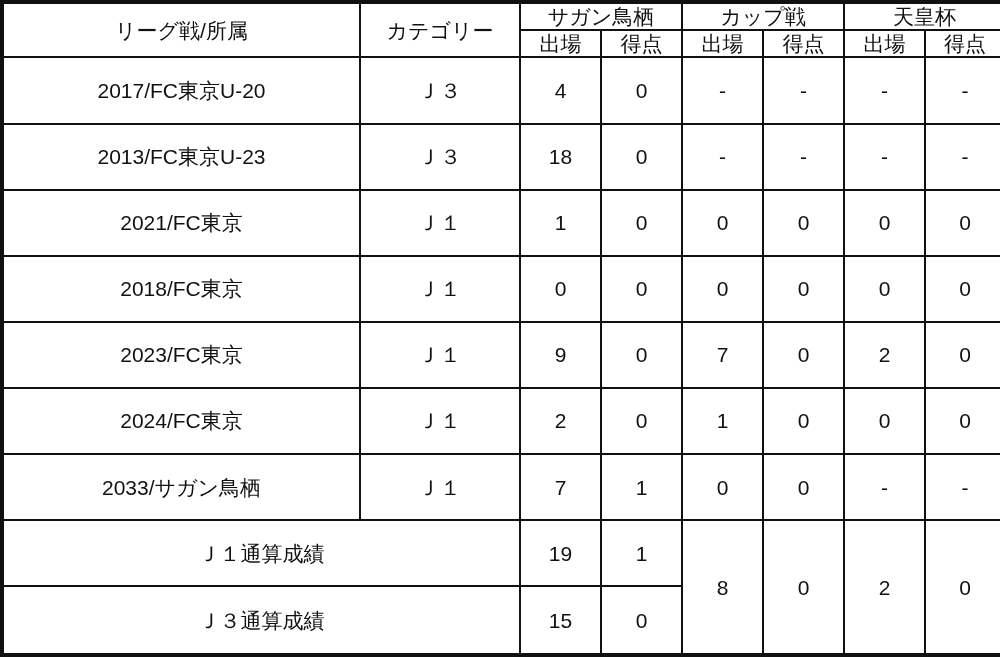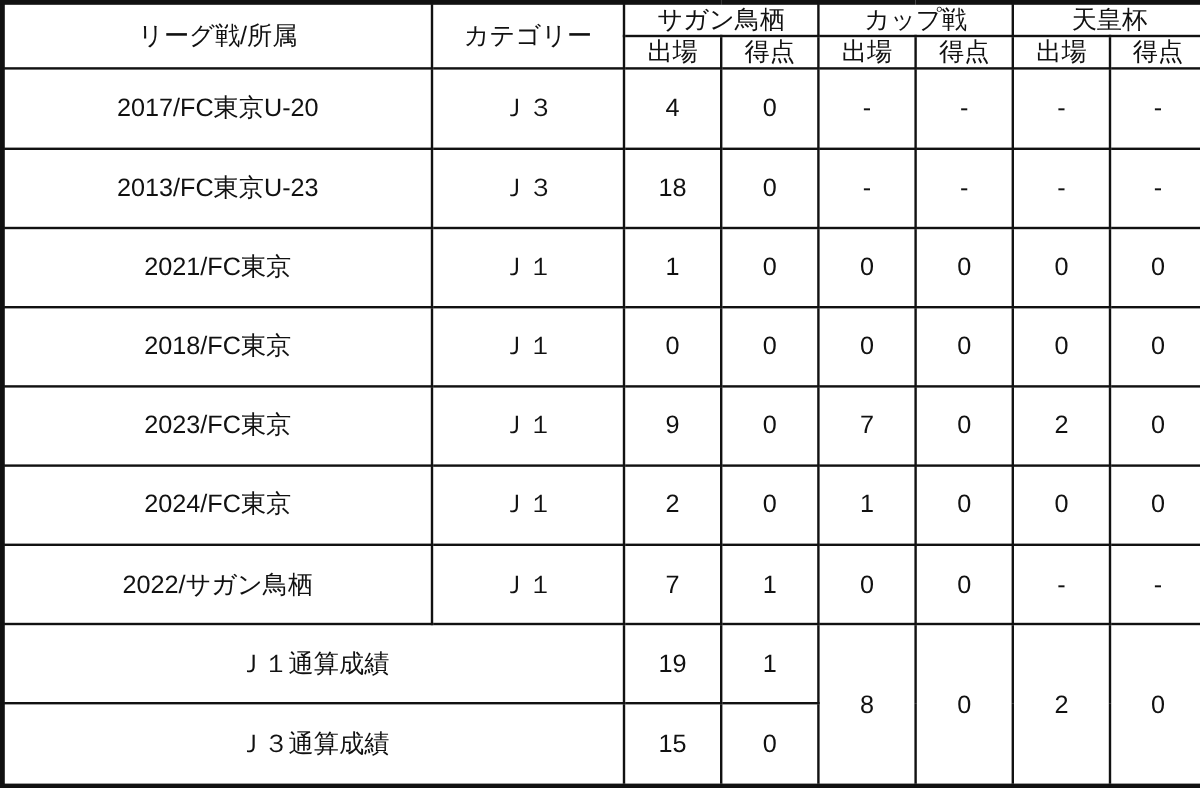--- a/index.html
+++ b/index.html
@@ -150,21 +150,21 @@
       <td class="season-cell">2024/FC東京</td>
       <td class="cat-cell">Ｊ１</td>
       <td class="num-cell">2</td>
       <td class="num-cell">0</td>
       <td class="num-cell">1</td>
       <td class="num-cell">0</td>
       <td class="num-cell">0</td>
       <td class="num-cell">0</td>
     </tr>
     <tr>
-      <td class="season-cell">2022/サガン鳥栖</td>
+      <td class="season-cell">2033/サガン鳥栖</td>
       <td class="cat-cell">Ｊ１</td>
       <td class="num-cell">7</td>
       <td class="num-cell">1</td>
       <td class="num-cell">0</td>
       <td class="num-cell">0</td>
       <td class="num-cell dash">-</td>
       <td class="num-cell dash">-</td>
     </tr>
     <tr class="thick-top">
       <td colspan="2" class="total-label">Ｊ１通算成績</td>

